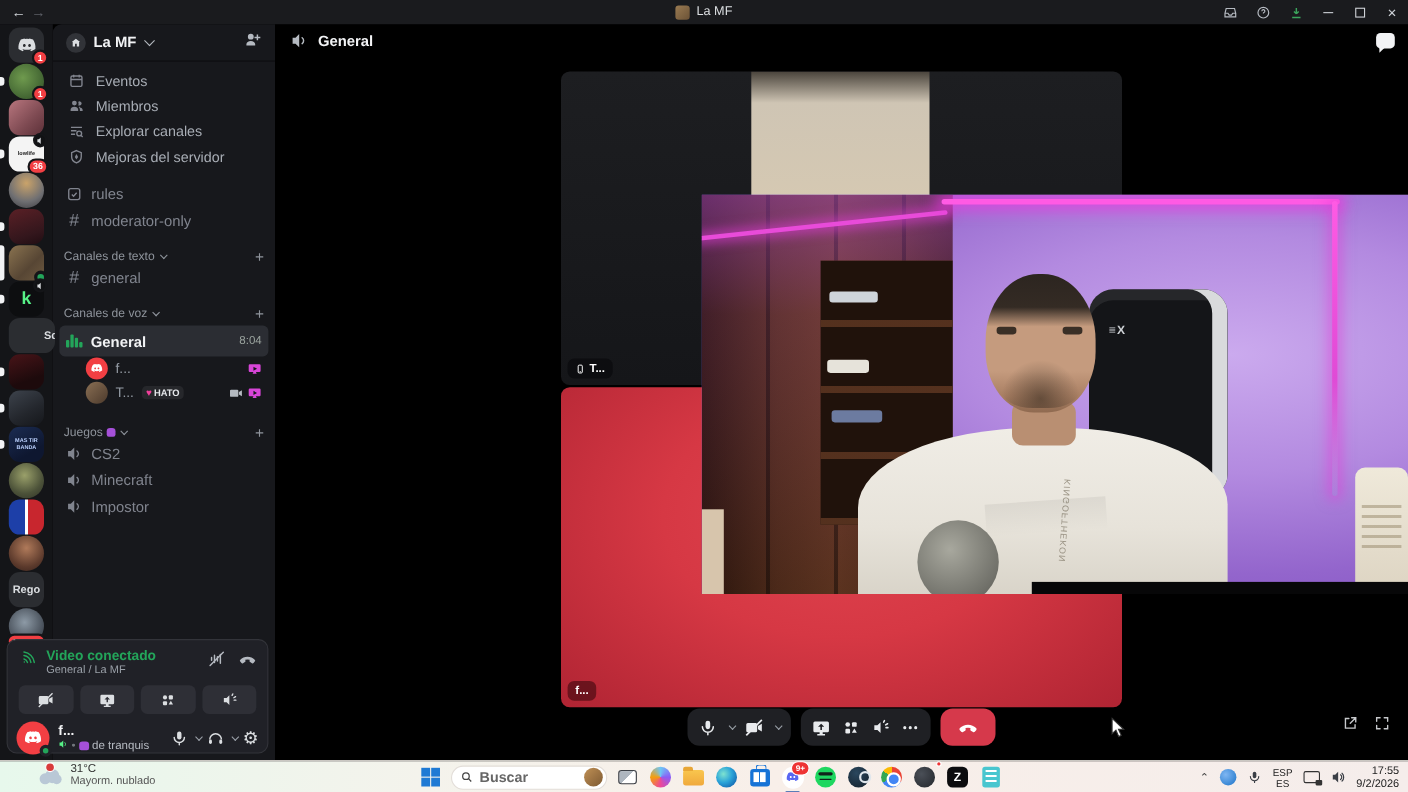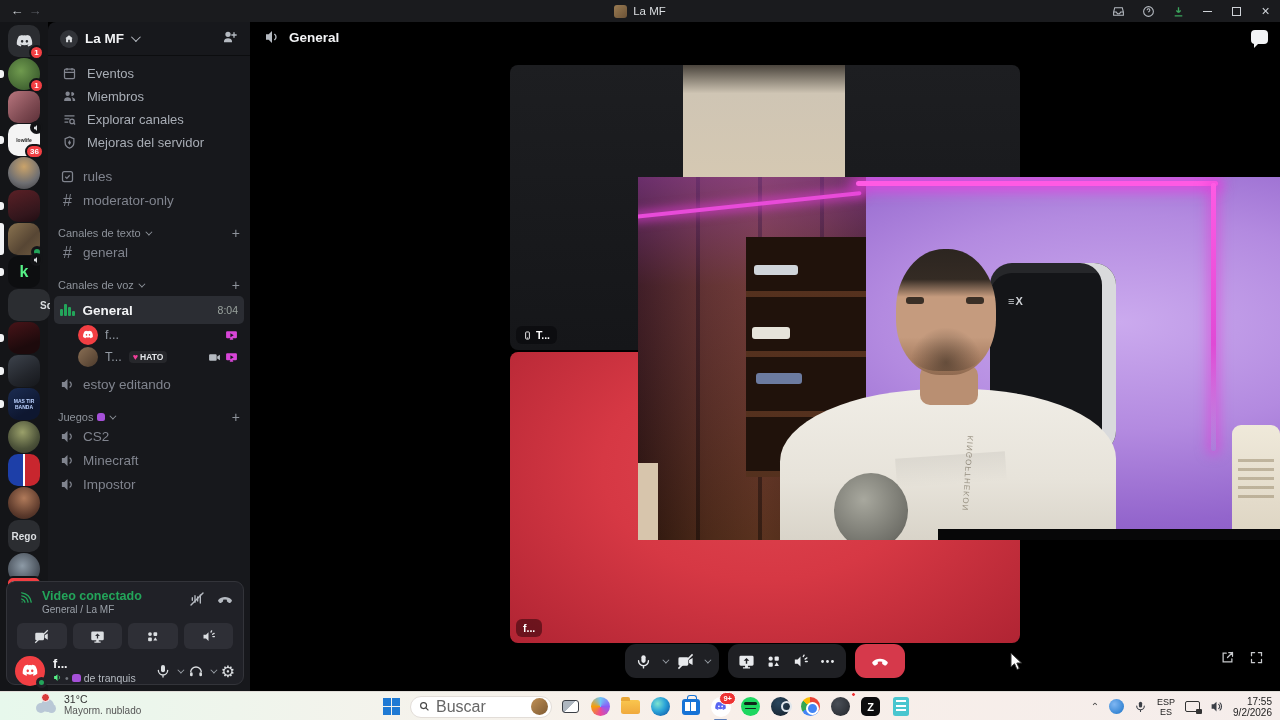--- a/index.html
+++ b/index.html
@@ -196,21 +196,21 @@
   .cloudico .c3 { left:13px; top:7px; width:9px; height:9px; }
   .cloudico .alert { left:7px; top:-4px; width:9px; height:9px; background:#d83b3b; border:1px solid #fff; }
   .w-temp { font-size:10.5px; color:#333; line-height:11px; }
   .w-desc { font-size:10px; color:#555; }
   .tb-center-items { position:absolute; left:380px; top:0; height:29px; display:flex; align-items:center; gap:7px; }
   .tico { position:relative; width:23px; height:23px; display:flex; align-items:center; justify-content:center; }
   .winlogo { display:grid; grid-template-columns:8px 8px; grid-template-rows:8px 8px; gap:1.5px; }
   .winlogo i { background:#1f7ad4; }
   .searchpill { width:142px; height:22px; background:#fff; border:1px solid #e2ddd8; border-radius:12px; display:flex; align-items:center; padding:0 3px 0 8px; gap:6px; }
   .searchpill svg { width:11px; height:11px; color:#444; }
-  .searchpill .s-txt { font-size:16px; color:#666; flex:1; }
+  .searchpill .s-txt { font-size:13px; color:#666; flex:1;font-weight:bold; }
   .s-img { width:17px; height:17px; border-radius:50%; background:linear-gradient(135deg,#c09055,#7d5a33); }
   .taskview { width:17px; height:13px; border:1.6px solid #3b3f46; border-radius:3px; background:linear-gradient(135deg,#aeb6bf 50%,#fff 50%); }
   .copilot { width:19px; height:19px; border-radius:50%; background:conic-gradient(#6ec6f5,#8b5cf6,#ec4899,#f59e0b,#6ec6f5); }
   .folder { width:19px; height:14px; background:linear-gradient(180deg,#f9c64e,#f0a93c); border-radius:2.5px; position:relative; }
   .folder:before { content:""; position:absolute; left:0; top:-3px; width:9px; height:4px; background:#e8a636; border-radius:2px 2px 0 0; }
   .edge { width:19px; height:19px; border-radius:50%; background:radial-gradient(circle at 35% 35%,#7ee3d0,#2aa3d8 45%,#1059a8 90%); }
   .store { width:18px; height:16px; background:#1673d6; border-radius:3px; position:relative; }
   .store:before { content:""; position:absolute; left:5px; top:-4px; width:8px; height:5px; border:1.5px solid #1673d6; border-bottom:none; border-radius:3px 3px 0 0; }
   .store:after { content:""; position:absolute; left:3.5px; top:3.5px; width:11px; height:9px;
     background:linear-gradient(90deg,#fff 45%,#1673d6 45% 55%,#fff 55%); }
@@ -473,27 +473,20 @@
         <svg class="cam-ic" viewBox="0 0 24 24" fill="currentColor">
             <path d="M4 6h10a2 2 0 0 1 2 2v8a2 2 0 0 1-2 2H4a2 2 0 0 1-2-2V8a2 2 0 0 1 2-2Zm13 4 5-3v10l-5-3z"></path>
           </svg>
         <svg class="stream-ic" viewBox="0 0 24 24" fill="currentColor">
             <path d="M4 4h16a2 2 0 0 1 2 2v9a2 2 0 0 1-2 2h-6l1.5 3h-7L10 17H4a2 2 0 0 1-2-2V6a2 2 0 0 1 2-2Zm6 4v7l6-3.5z"></path>
           </svg>
       </span>
     </div>
 
     <div style="height:4px;"></div>
-    <div class="chrow">
-      <svg viewBox="0 0 24 24" fill="currentColor">
-          <path d="M12 3 7 8H3v8h4l5 5z"></path>
-          <path d="M16 8a5 5 0 0 1 0 8" stroke="currentColor" stroke-width="2" fill="none" stroke-linecap="round"></path>
-        </svg>
-      <span>estoy editando</span>
-    </div>
 
     <div class="sect">
       <span>Juegos</span>
       <span class="em-purp" style="width:8px;height:8px;"></span>
       <span class="chev"></span>
       <span class="plus">+</span>
     </div>
     <div class="chrow">
       <svg viewBox="0 0 24 24" fill="currentColor">
           <path d="M12 3 7 8H3v8h4l5 5z"></path>

